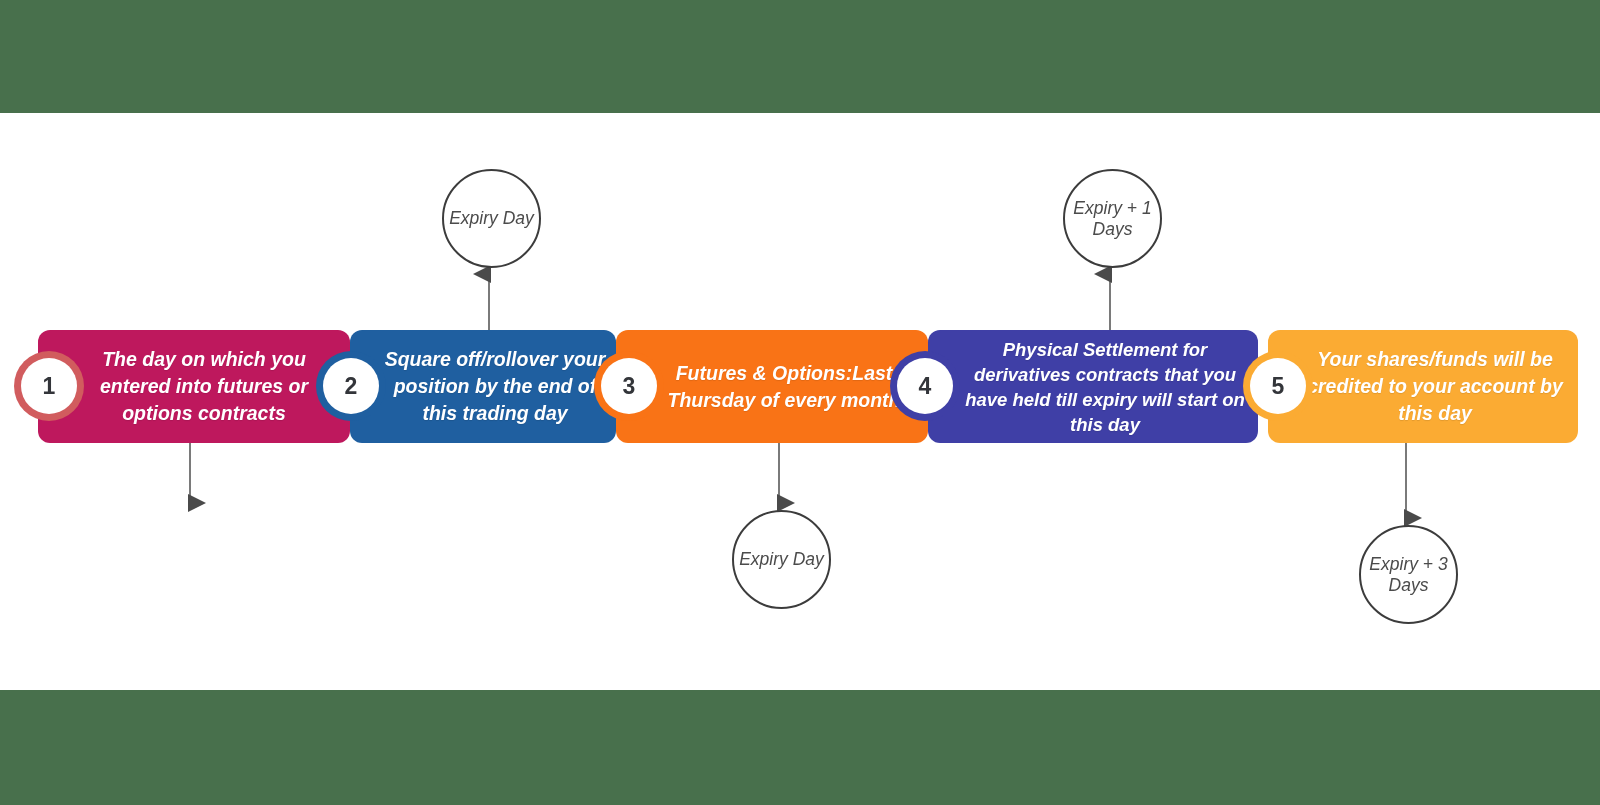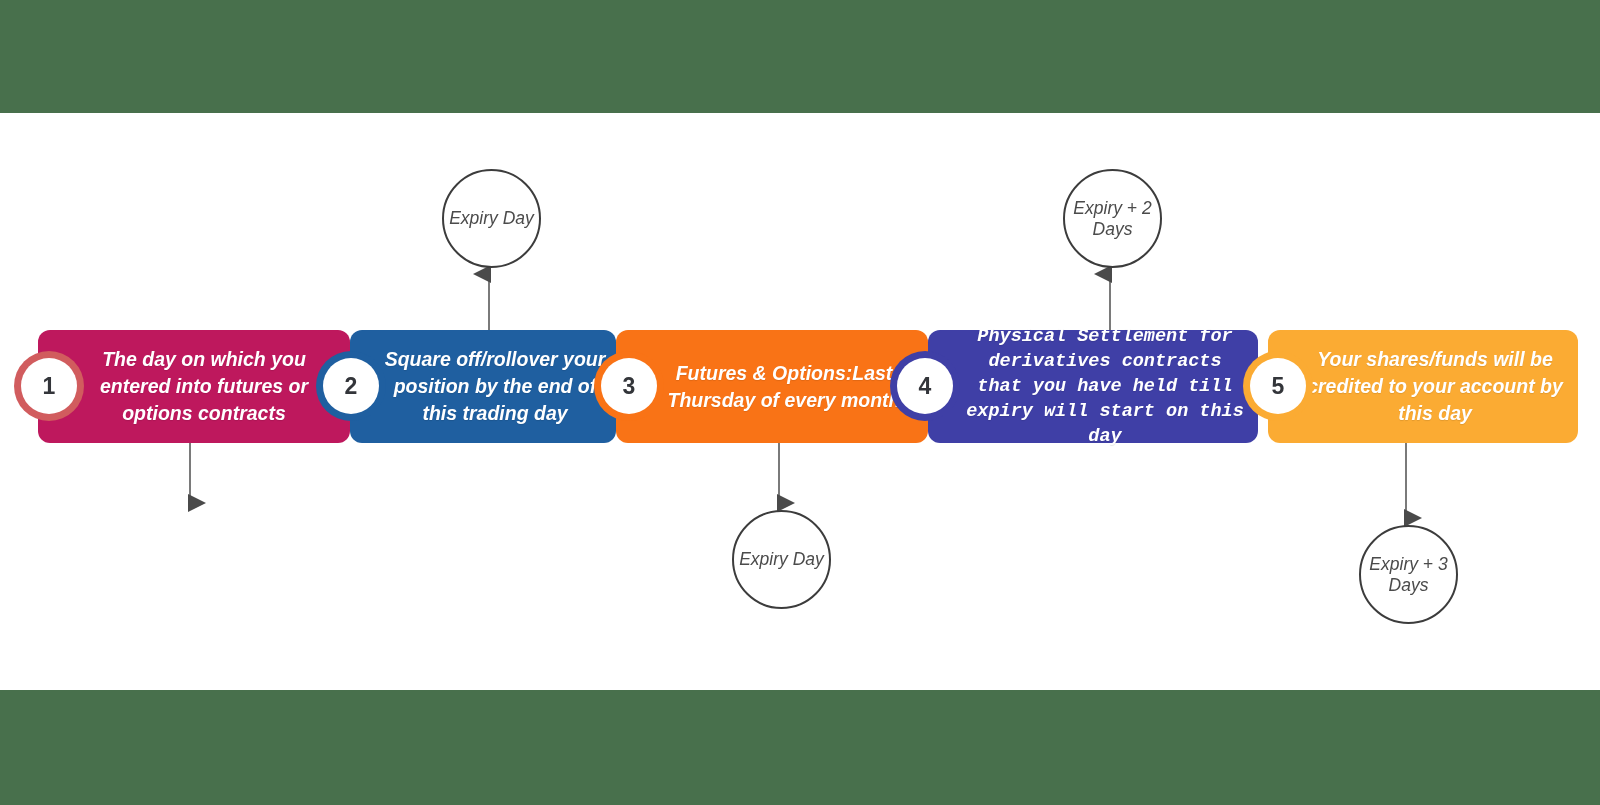--- a/index.html
+++ b/index.html
@@ -151,21 +151,21 @@
   </div>
 
   <div class="bar" style="left:350px; width:266px; background:#1f5fa0;">
     <span class="bar-text">Square off/rollover your position by the end of this trading day</span>
   </div>
 
   <div class="bar" style="left:616px; width:312px; background:#f97316;">
     <span class="bar-text">Futures &amp; Options:Last Thursday of every month</span>
   </div>
 
-  <div class="bar" style="left:928px; width:330px; background:#3f3fa6; font-size:18.5px; line-height:25px;font-family:Liberation Mono, monospace;">
+  <div class="bar" style="left:928px; width:330px; background:#3f3fa6; font-size:18.5px; line-height:25px;">
     <span class="bar-text">Physical Settlement for derivatives contracts that you have held till expiry will start on this day</span>
   </div>
 
   <div class="bar" style="left:1268px; width:310px; background:#fbab33;">
     <span class="bar-text">Your shares/funds will be credited to your account by this day</span>
   </div>
 
   <div class="badge-disc" style="left:14px; background:#d15c5e;"></div>
   <div class="badge" style="left:21px;">
     <span>1</span>
@@ -189,21 +189,21 @@
   <div class="badge-disc" style="left:1243px; background:#fbab33;"></div>
   <div class="badge" style="left:1250px;">
     <span>5</span>
   </div>
 
   <div class="day-circle" style="left:442px; top:169px;">
     <span>Expiry Day</span>
   </div>
 
   <div class="day-circle" style="left:1063px; top:169px;">
-    <span>Expiry + 2 Days</span>
+    <span>Expiry + 1 Days</span>
   </div>
 
 
   <div class="day-circle" style="left:732px; top:510px;">
     <span>Expiry Day</span>
   </div>
 
   <div class="day-circle" style="left:1359px; top:525px;text-align:center;">
     <span>Expiry + 3 Days</span>
   </div>

